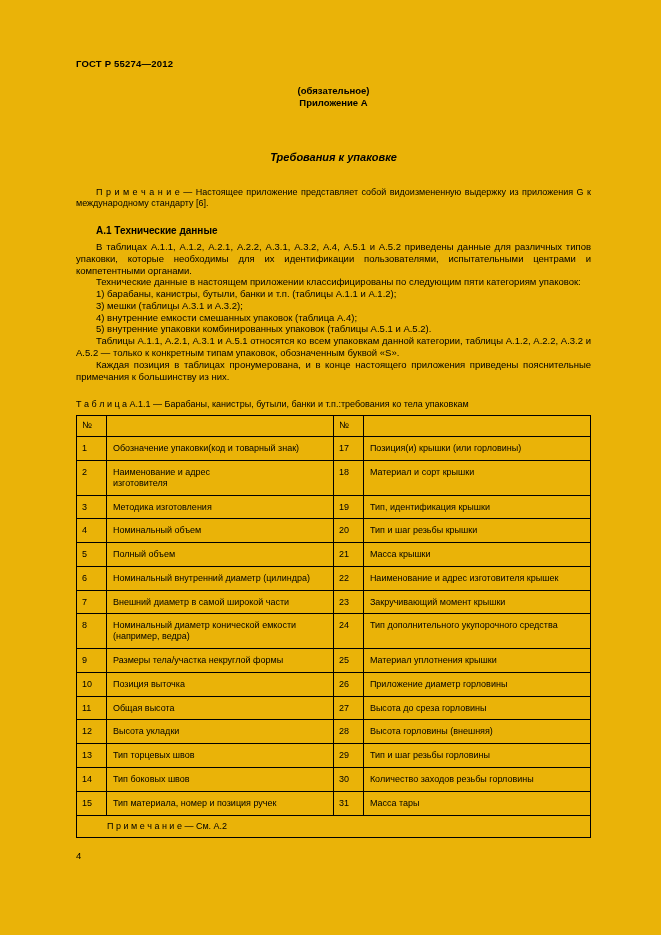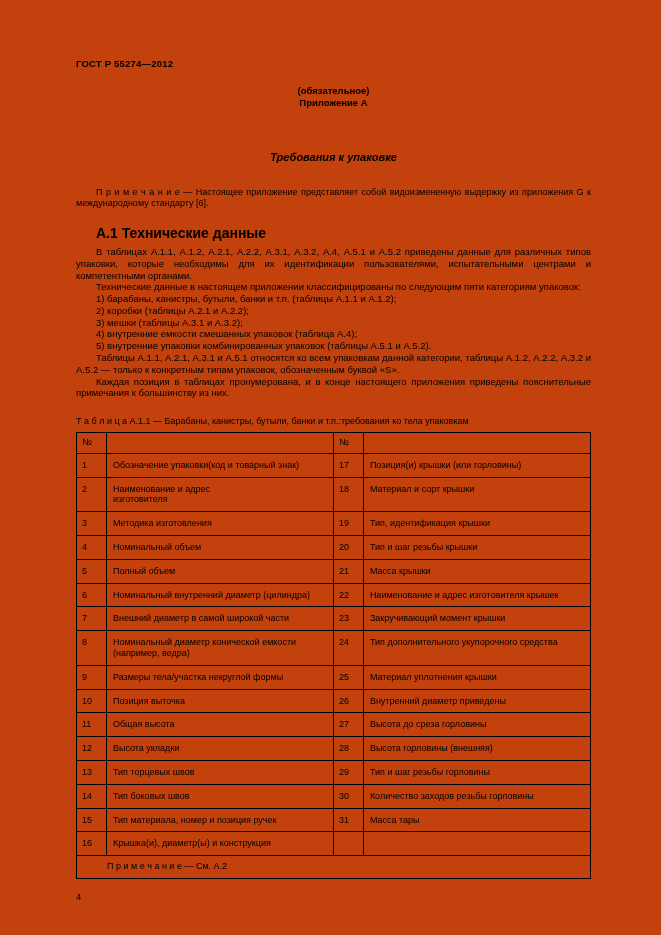--- a/index.html
+++ b/index.html
@@ -2,21 +2,21 @@
 <html lang="ru"><head>
 <meta charset="utf-8">
 <style>
   * { margin: 0; padding: 0; box-sizing: border-box; }
   html, body { background: #ffffff; }
   .page {
     position: relative;
     width: 661px;
     height: 935px;
     margin: 0 auto;
-    background: #c2410c;
+    background: #eab308;
     color: #000000;
     font-family: "Liberation Sans", sans-serif;
     padding: 58px 70px 0 76px;
     overflow: hidden;
   }
   .doc-number {
     font-size: 9.5px;
     font-weight: bold;
     letter-spacing: 0.2px;
   }
@@ -36,21 +36,21 @@
   }
   .intro-note {
     margin-top: 24px;
     font-size: 9px;
     line-height: 1.3;
     text-align: justify;
     text-indent: 20px;
   }
   .subsection-title {
     margin-top: 15px;
-    font-size: 14px;
+    font-size: 10px;
     font-weight: bold;
     text-indent: 20px;
   }
   .body-text {
     margin-top: 5px;
     font-size: 9.5px;
     line-height: 1.24;
   }
   .body-text p {
     text-align: justify;
@@ -114,21 +114,20 @@
   <div class="section-title">Требования к упаковке</div>
 
   <p class="intro-note">П р и м е ч а н и е — Настоящее приложение представляет собой видоизмененную выдержку из приложения G к международному стандарту [6].</p>
 
   <div class="subsection-title">А.1 Технические данные</div>
 
   <div class="body-text">
     <p>В таблицах А.1.1, А.1.2, А.2.1, А.2.2, А.3.1, А.3.2, А.4, А.5.1 и А.5.2 приведены данные для различных типов упаковки, которые необходимы для их идентификации пользователями, испытательными центрами и компетентными органами.</p>
     <p>Технические данные в настоящем приложении классифицированы по следующим пяти категориям упаковок:</p>
     <div class="list-item">1) барабаны, канистры, бутыли, банки и т.п. (таблицы А.1.1 и А.1.2);</div>
-    <div class="list-item">2) коробки (таблицы А.2.1 и А.2.2);</div>
     <div class="list-item">3) мешки (таблицы А.3.1 и А.3.2);</div>
     <div class="list-item">4) внутренние емкости смешанных упаковок (таблица А.4);</div>
     <div class="list-item">5) внутренние упаковки комбинированных упаковок (таблицы А.5.1 и А.5.2).</div>
     <p>Таблицы А.1.1, А.2.1, А.3.1 и А.5.1 относятся ко всем упаковкам данной категории, таблицы А.1.2, А.2.2, А.3.2 и А.5.2 — только к конкретным типам упаковок, обозначенным буквой «S».</p>
     <p>Каждая позиция в таблицах пронумерована, и в конце настоящего приложения приведены пояснительные примечания к большинству из них.</p>
   </div>
 
   <div class="table-caption">Т а б л и ц а  А.1.1 — Барабаны, канистры, бутыли, банки и т.п.:требования ко тела упаковкам</div>
 
   <table class="spec-table">
@@ -193,21 +192,21 @@
       <tr>
         <td class="cell-num">9</td>
         <td class="cell-text">Размеры тела/участка некруглой формы</td>
         <td class="cell-num">25</td>
         <td class="cell-text">Материал уплотнения крышки</td>
       </tr>
       <tr>
         <td class="cell-num">10</td>
         <td class="cell-text">Позиция выточка</td>
         <td class="cell-num">26</td>
-        <td class="cell-text">Внутренний диаметр приведены</td>
+        <td class="cell-text">Приложение диаметр горловины</td>
       </tr>
       <tr>
         <td class="cell-num">11</td>
         <td class="cell-text">Общая высота</td>
         <td class="cell-num">27</td>
         <td class="cell-text">Высота до среза горловины</td>
       </tr>
       <tr>
         <td class="cell-num">12</td>
         <td class="cell-text">Высота укладки</td>
@@ -226,26 +225,20 @@
         <td class="cell-num">30</td>
         <td class="cell-text">Количество заходов резьбы горловины</td>
       </tr>
       <tr>
         <td class="cell-num">15</td>
         <td class="cell-text">Тип материала, номер и позиция ручек</td>
         <td class="cell-num">31</td>
         <td class="cell-text">Масса тары</td>
       </tr>
       <tr>
-        <td class="cell-num">16</td>
-        <td class="cell-text">Крышка(и), диаметр(ы) и конструкция</td>
-        <td class="cell-num"></td>
-        <td class="cell-text"></td>
-      </tr>
-      <tr>
         <td class="footer-cell" colspan="4">П р и м е ч а н и е — См. А.2</td>
       </tr>
     </tbody>
   </table>
 
   <div class="page-number">4</div>
 
 </div>
 
 </body></html>

